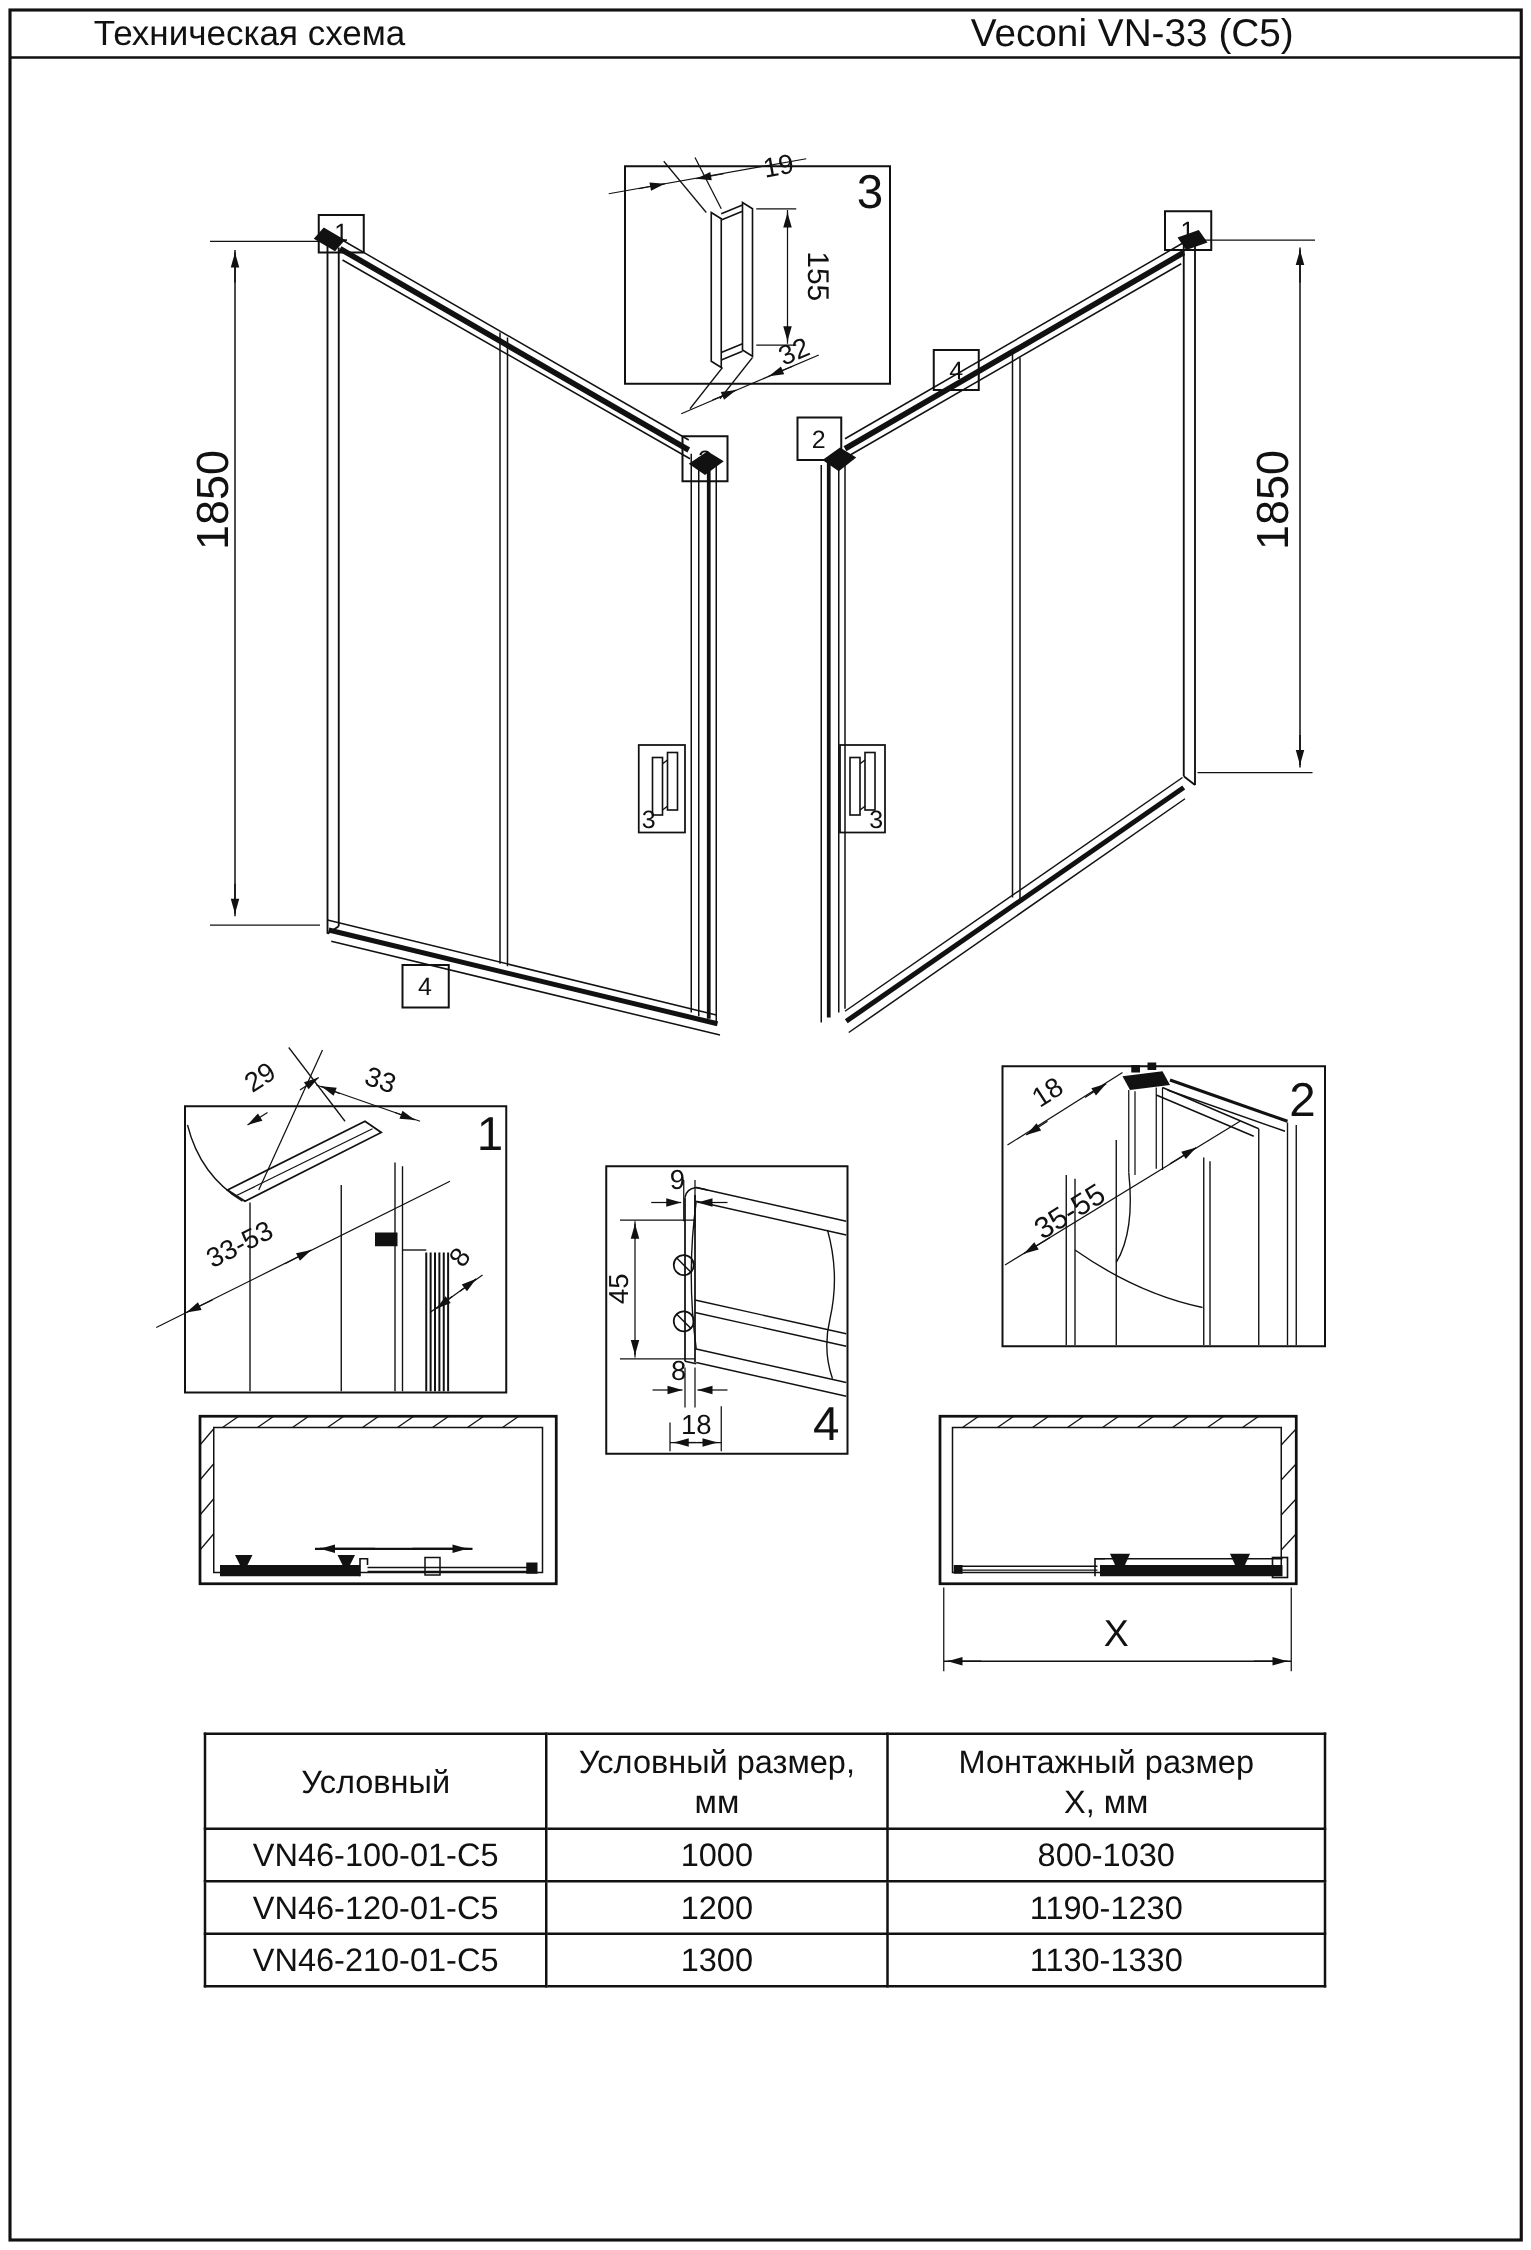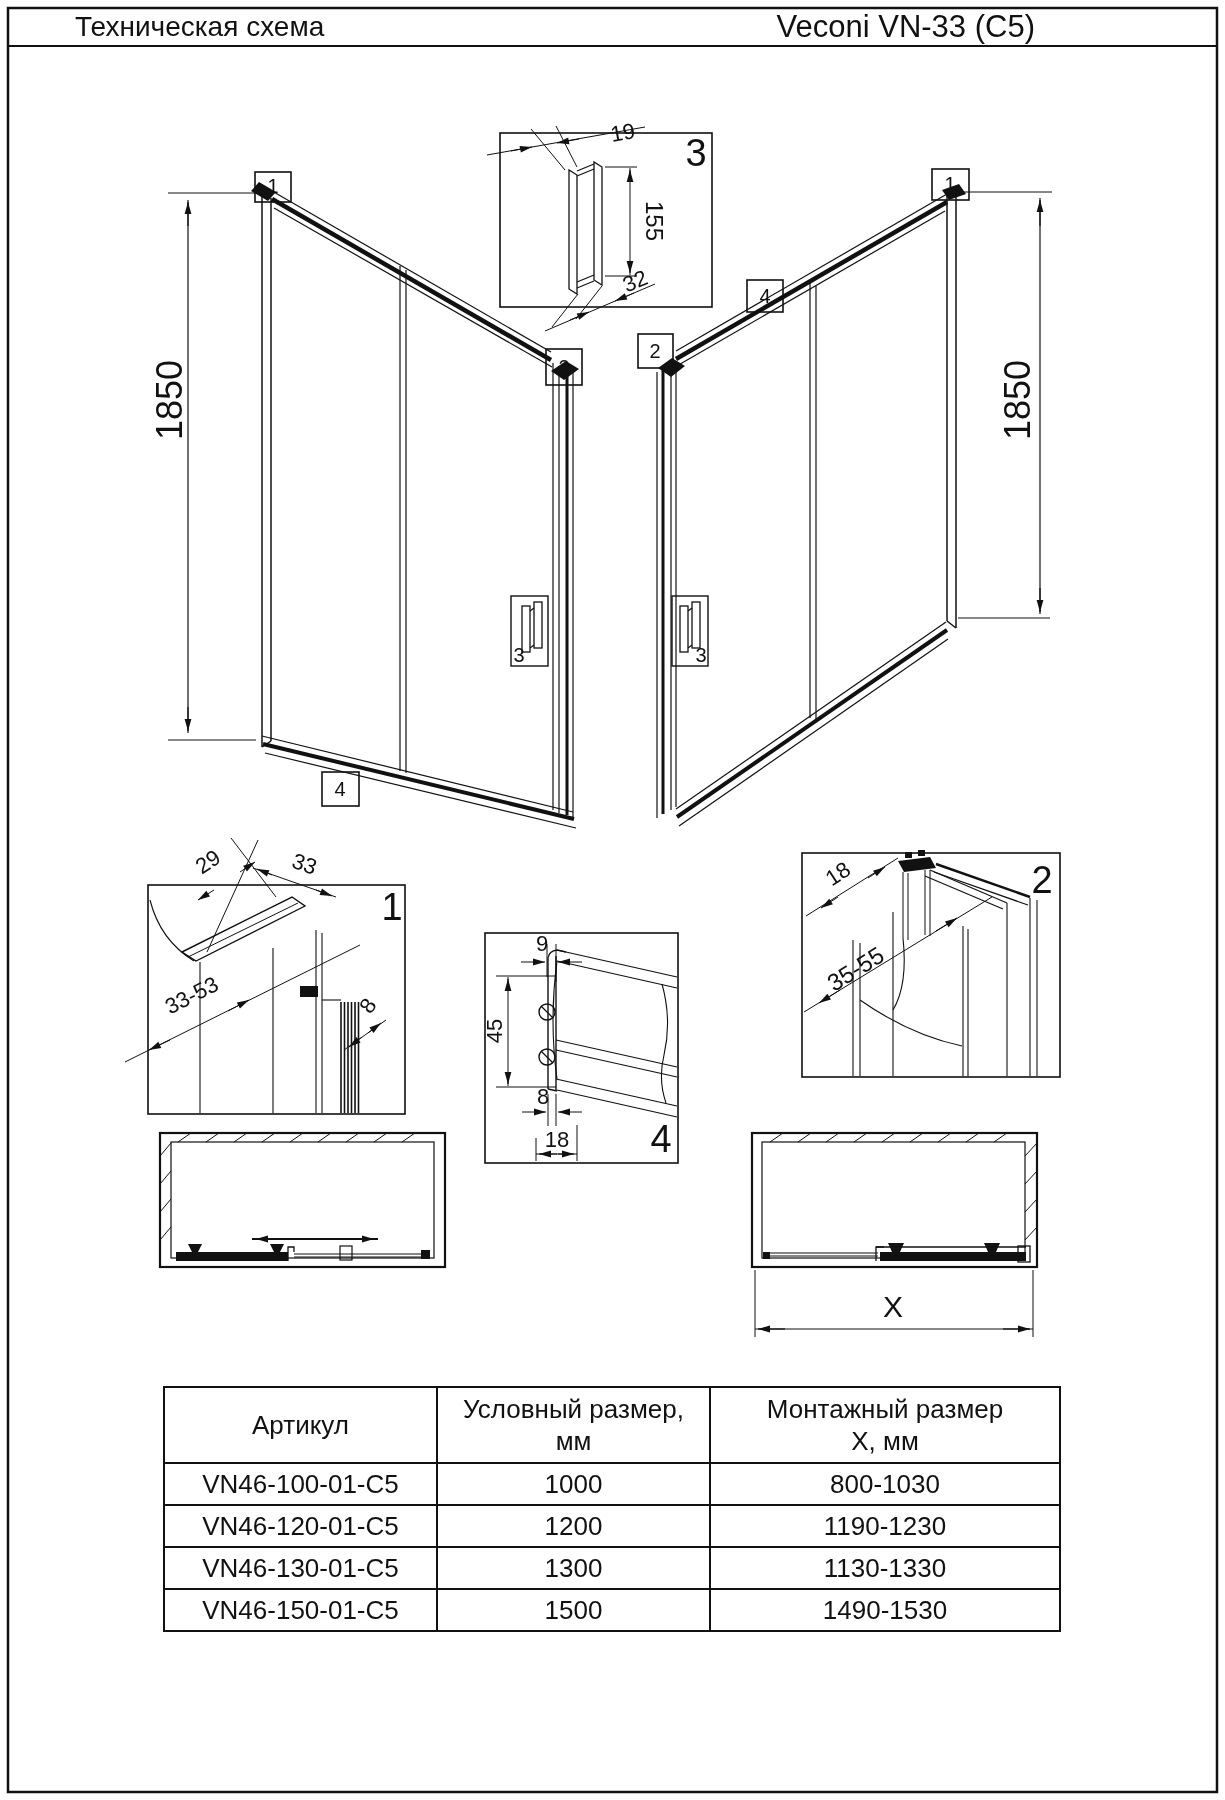--- a/index.html
+++ b/index.html
@@ -375,44 +375,39 @@
   </svg>
 
   <table id="size-table">
     <colgroup>
         <col style="width:273px">
         <col style="width:273px">
         <col style="width:350px">
       </colgroup>
     <thead>
       <tr>
-        <th>Артикул</th>
+        <th>Условный</th>
         <th>Условный размер,
 мм</th>
         <th>Монтажный размер
 Х, мм</th>
       </tr>
     </thead>
     <tbody>
         <tr>
           <td>VN46-100-01-C5</td>
           <td>1000</td>
           <td>800-1030</td>
         </tr>
         <tr>
           <td>VN46-120-01-C5</td>
           <td>1200</td>
           <td>1190-1230</td>
         </tr>
         <tr>
-          <td>VN46-130-01-C5</td>
+          <td>VN46-210-01-C5</td>
           <td>1300</td>
           <td>1130-1330</td>
         </tr>
-        <tr>
-          <td>VN46-150-01-C5</td>
-          <td>1500</td>
-          <td>1490-1530</td>
-        </tr>
       </tbody>
   </table>
 
 </div>
 
 </body></html>

